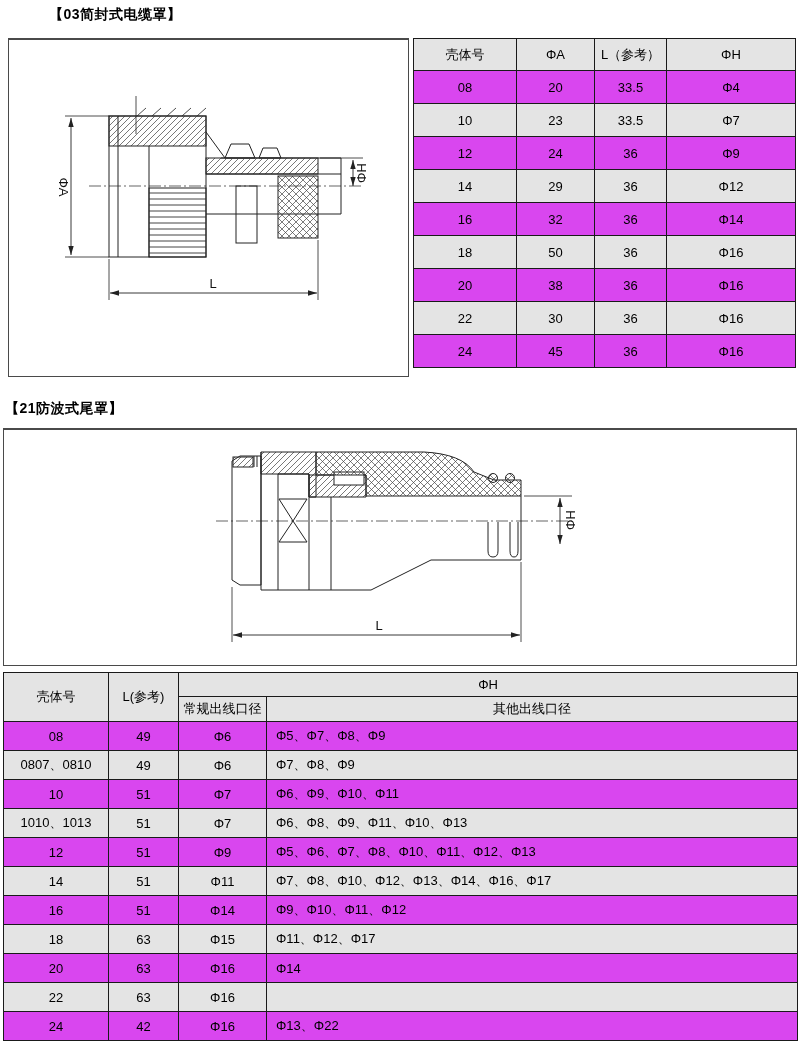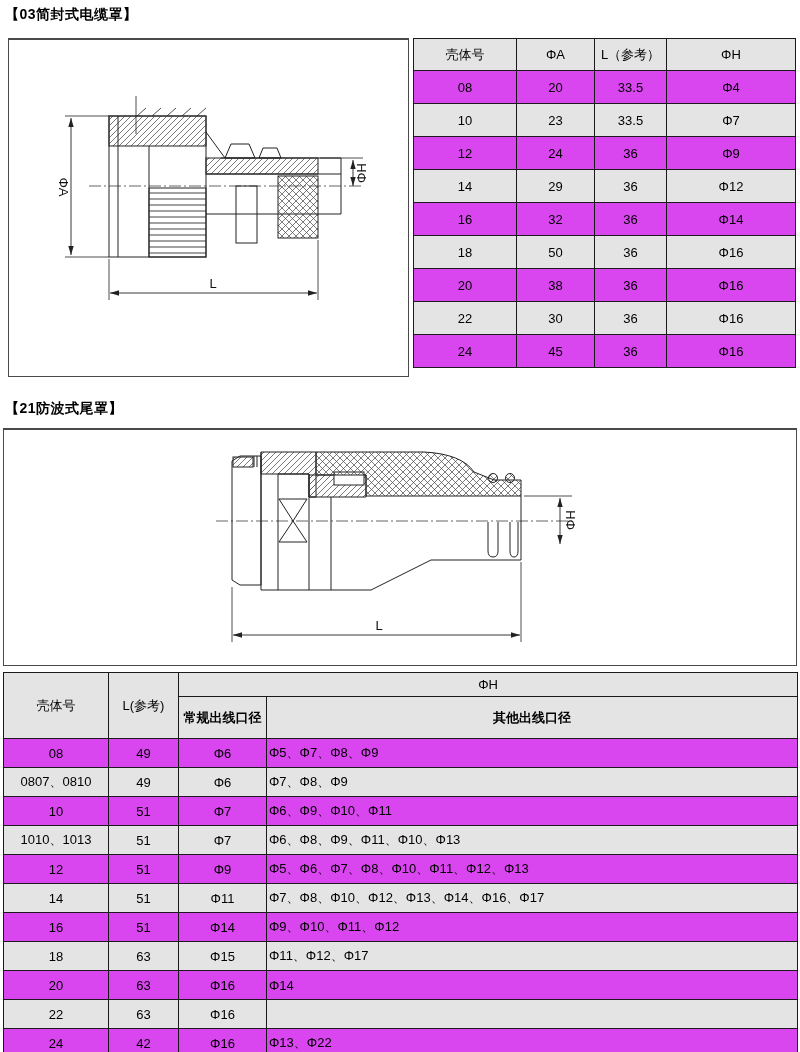--- a/index.html
+++ b/index.html
@@ -6,21 +6,21 @@
   html,body { background:#fff; }
   body {
     position:relative; width:800px; height:1052px;
     font-family:"Liberation Sans","DejaVu Sans",sans-serif;
     color:#000; overflow:hidden;
   }
   .section-title {
     position:absolute; left:5px; font-size:14px; font-weight:600;
     letter-spacing:0.5px; white-space:nowrap;
   }
-  #title1 { top:6px; }
+  #title1 { top:6px;margin-left:44px; }
   #title2 { top:392px;margin-top:8px; }
   .frame {
     position:absolute; border:1px solid #4a4a4a; border-top-width:2px;
     background:#fff;
   }
   #frame1 { left:8px;  top:38px;  width:401px; height:339px; }
   #frame2 { left:3px;  top:428px; width:794px; height:238px; }
   table {
     position:absolute; border-collapse:collapse; table-layout:fixed;
     background:#d946ef;
@@ -30,23 +30,23 @@
     text-align:center; vertical-align:middle; padding:0;
     overflow:hidden; white-space:nowrap;
   }
   thead th { background:#e4e4e4; }
   tbody tr:nth-child(even) td { background:#e4e4e4; }
   #table1 { left:413px; top:38px; width:382px; }
   #table1 th { height:32px; }
   #table1 td { height:33px; }
   #table2 { left:3px; top:672px; width:794px; }
   #table2 thead tr.h1 th { height:24px; }
-  #table2 thead tr.h2 th { height:42px;font-weight:bold; }
+  #table2 thead tr.h2 th { height:25px; }
   #table2 td { height:29px; }
-  #table2 td:last-child { text-align:left; padding-left:2px; }
+  #table2 td:last-child { text-align:left; padding-left:9px; }
   svg { display:block; }
   svg text { font-family:"Liberation Sans","DejaVu Sans",sans-serif; font-size:13px; fill:#111; }
 </style>
 </head>
 <body>
 
 <div id="title1" class="section-title">【03简封式电缆罩】</div>
 
 <div id="frame1" class="frame">
   <svg width="399" height="336" viewBox="0 0 399 336">

